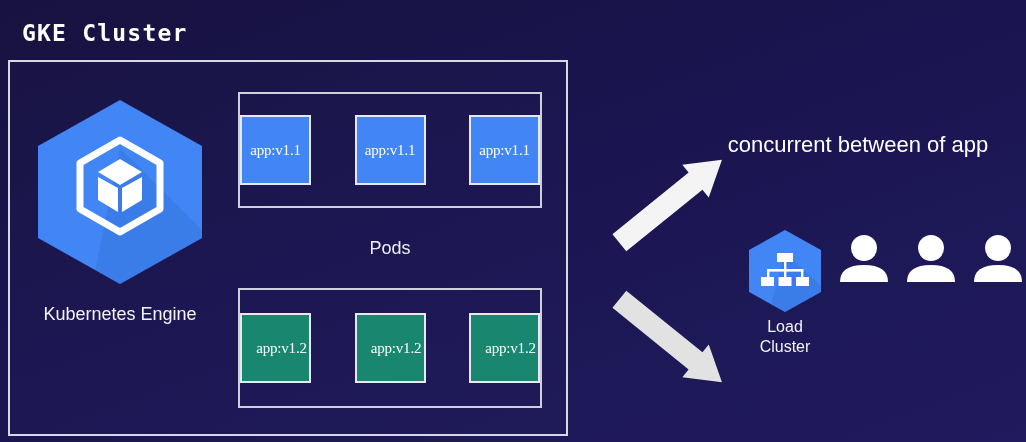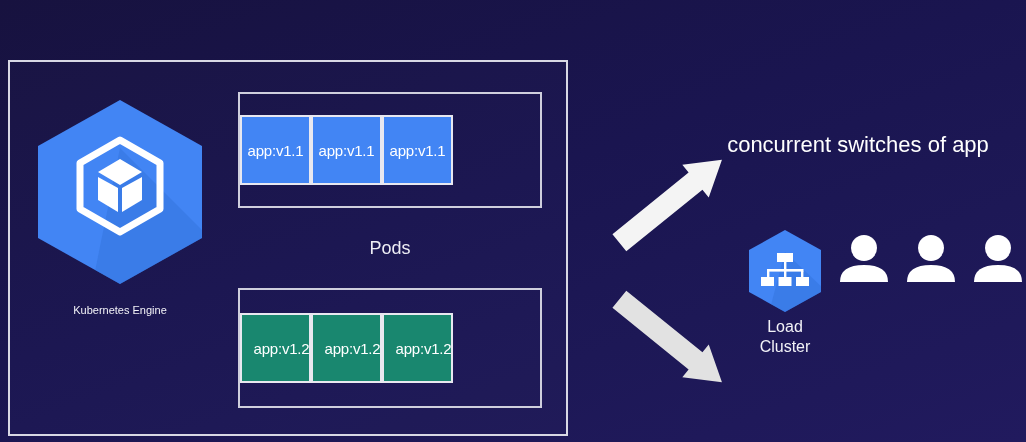--- a/index.html
+++ b/index.html
@@ -50,34 +50,35 @@
     width: 196px;
     height: 250px;
     display: flex;
     flex-direction: column;
     align-items: center;
     justify-content: flex-start;
   }
   .hexwrap { position: relative; }
   #gke-label {
     margin-top: 12px;
-    font-size: 11px;
+    font-size: 18px;
     color: #f2f2f7;
     text-align: center;
     white-space: nowrap;
   }
 
   
   .pod-group {
     position: absolute;
     border: 2px solid #cfcfdd;
     box-sizing: border-box;
     display: flex;
     align-items: center;
-    justify-content: flex-start;
+    justify-content: space-between;
+    font-family: Liberation Serif, serif;
   }
   #pod-group-v1-1 { left: 238px; top: 92px;  width: 304px; height: 116px; }
   #pod-group-v1-2 { left: 238px; top: 288px; width: 304px; height: 120px; }
 
   .pod {
     width: 71px;
     height: 70px;
     border: 2px solid #e8e8f0;
     box-sizing: border-box;
     display: flex;
@@ -147,20 +148,21 @@
     display: flex;
     gap: 15px;
   }
   .user-icon { width: 52px; height: 48px; }
 </style>
 </head>
 <body>
 
 <div id="stage">
 
+  <div id="cluster-title">GKE Cluster</div>
 
   <div id="cluster-box"></div>
 
   <div id="gke-node">
     <div class="hexwrap">
       <svg width="180" height="192" viewBox="0 0 180 192">
         <defs>
           <clipPath id="hexclipA">
             <polygon points="90,4 172,50 172,142 90,188 8,142 8,50"></polygon>
           </clipPath>
@@ -200,21 +202,21 @@
     </g>
   </svg>
 
   <svg class="arrow-svg" id="arrow-down" width="160" height="110" viewBox="0 0 160 110">
     <g transform="rotate(39 80 55)">
       <polygon points="20,44 118,44 118,34 152,55 118,76 118,66 20,66" fill="#e2e2e2"></polygon>
     </g>
   </svg>
 
   <div id="lb-annotation">
-    <div>concurrent switches of app</div>
+    <div>concurrent between of app</div>
   </div>
 
   <div id="load-balancer">
     <svg width="80" height="86" viewBox="0 0 80 86">
       <defs>
         <clipPath id="hexclipB">
           <polygon points="40,2 76,22 76,64 40,84 4,64 4,22"></polygon>
         </clipPath>
       </defs>
       <polygon points="40,2 76,22 76,64 40,84 4,64 4,22" fill="#4285f4"></polygon>

